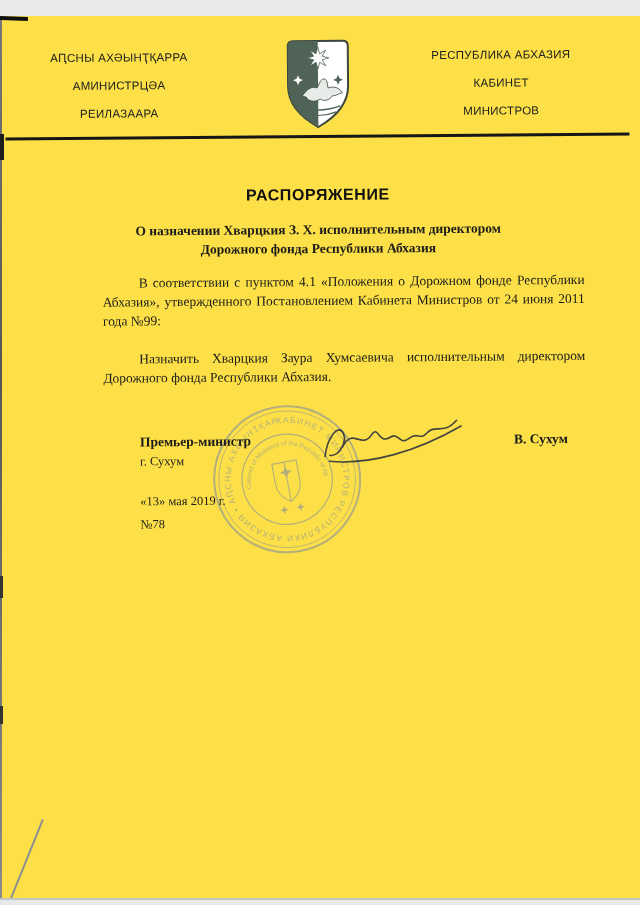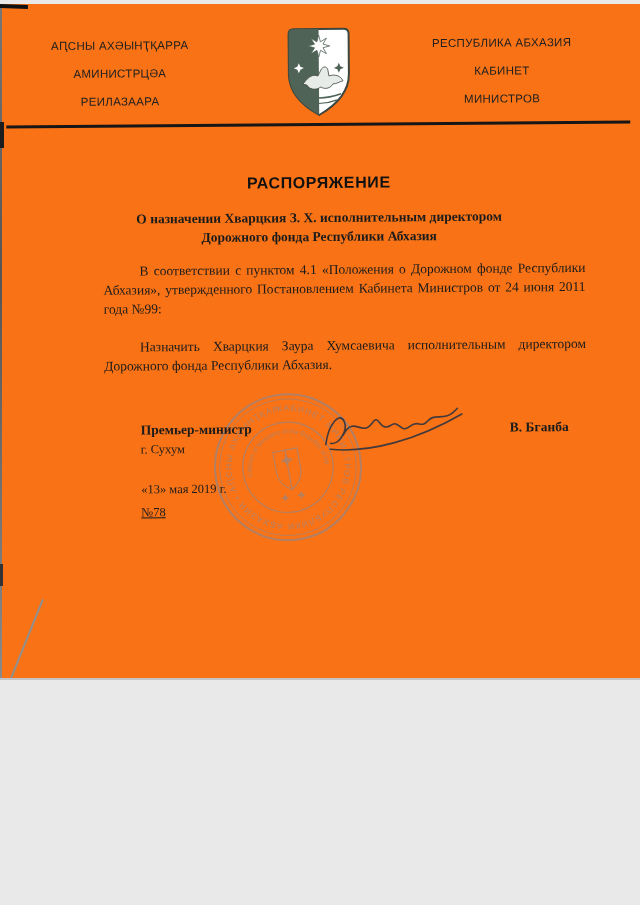--- a/index.html
+++ b/index.html
@@ -1,18 +1,18 @@
 <!DOCTYPE html>
 <html><head>
 <meta charset="utf-8">
 <style>
   html,body { margin:0; padding:0; background:#e9e9e9; }
   .page {
-    position:relative; width:640px; height:676px; margin:4px auto;
-    background:#f97316; overflow:hidden;
+    position:relative; width:640px; height:884px; margin:16px auto;
+    background:#fde047; overflow:hidden;
     font-family:"Liberation Serif", serif; color:#1b1b1b;
   }
   .content { position:absolute; inset:0; transform:rotate(-0.45deg); transform-origin:50% 50%; }
 
   
   .hdr-block {
     position:absolute; top:26px; text-align:center;
     font-family:"Liberation Sans", sans-serif; font-size:11.5px;
     line-height:28px; letter-spacing:0.3px; color:#202020;
   }
@@ -36,21 +36,21 @@
     font-size:13.5px; line-height:19px; text-align:justify;
   }
   .bodytext p { margin:0 0 19px 0; text-indent:36px; }
 
   .sigrow {
     position:absolute; top:417px; left:140px; width:428px; z-index:3;
     display:flex; justify-content:space-between;
     font-weight:bold; font-size:13.5px;
   }
   .meta { position:absolute; left:140px; font-size:12.5px; z-index:3; }
-  .meta-city { top:437px; } .meta-date { top:477px; } .meta-num { top:500px;text-decoration:underline; }
+  .meta-city { top:437px; } .meta-date { top:477px; } .meta-num { top:500px; }
 
   .stamp {
     position:absolute; left:210px; top:386px; width:154px; height:154px;
     z-index:2; opacity:0.55; transform:rotate(-10deg);
   }
   .scrawl {
     position:absolute; left:316px; top:398px; width:150px; height:52px;
     z-index:4; transform:rotate(-4deg);
   }
 
@@ -130,21 +130,21 @@
         <path d="M63,58 L87,58 L87,78 Q87,90 75,97 Q63,90 63,78 Z"></path>
         <line x1="75" y1="58" x2="75" y2="97"></line>
         <path d="M75,62 l1.8,4.2 4.2,1.8 -4.2,1.8 -1.8,4.2 -1.8,-4.2 -4.2,-1.8 4.2,-1.8 Z" fill="#7b89a3" stroke="none"></path>
         <path d="M67,100 l1.2,2.8 2.8,1.2 -2.8,1.2 -1.2,2.8 -1.2,-2.8 -2.8,-1.2 2.8,-1.2 Z" fill="#7b89a3" stroke="none"></path>
         <path d="M83,100 l1.2,2.8 2.8,1.2 -2.8,1.2 -1.2,2.8 -1.2,-2.8 -2.8,-1.2 2.8,-1.2 Z" fill="#7b89a3" stroke="none"></path>
       </g>
     </svg>
 
     <div class="sigrow">
       <span>Премьер-министр</span>
-      <span>В. Бганба</span>
+      <span>В. Сухум</span>
     </div>
 
     <svg class="scrawl" viewBox="0 0 150 52" aria-hidden="true">
       <g fill="none" stroke="#2f3440" stroke-width="1.6" stroke-linecap="round" opacity="0.9">
         <path d="M8,38 C12,18 24,6 28,16 C32,26 20,40 13,37"></path>
         <path d="M26,30 C38,10 44,34 56,20 C64,10 62,30 74,24 C84,18 82,34 94,26 C102,20 104,30 112,22 C120,14 128,26 142,12"></path>
         <path d="M12,43 C52,50 100,40 146,18"></path>
       </g>
     </svg>
 

